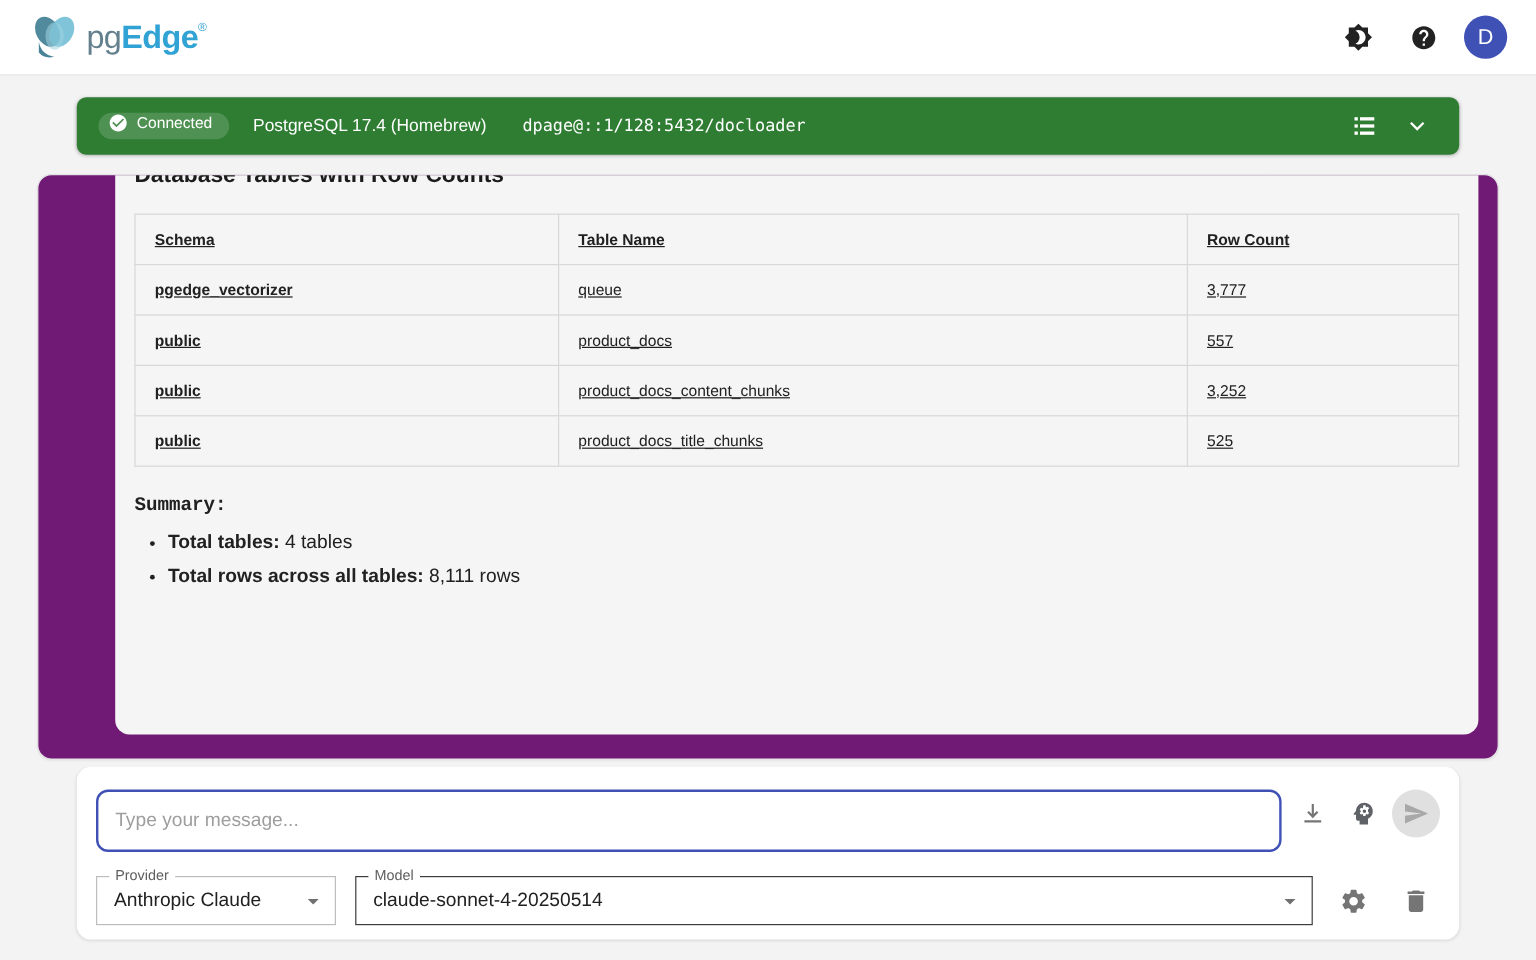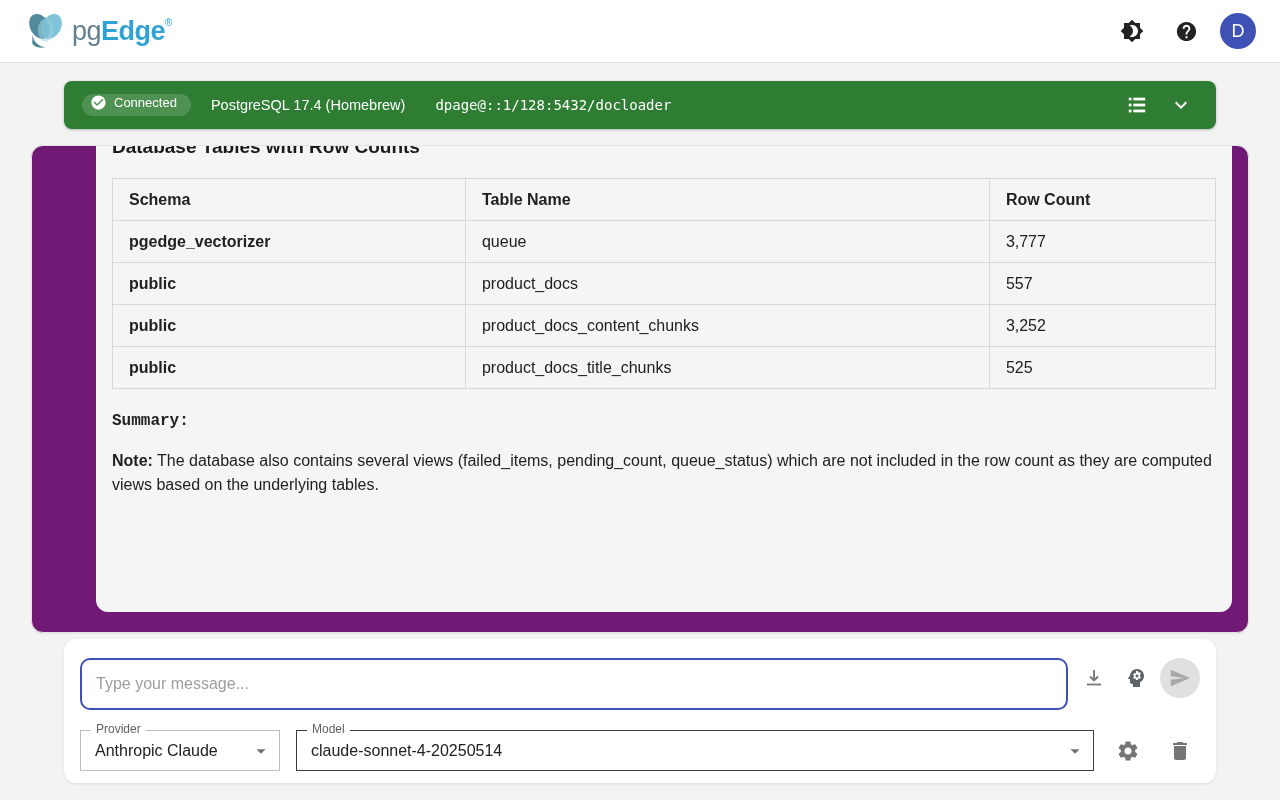--- a/index.html
+++ b/index.html
@@ -60,21 +60,21 @@
   .bubble {
     margin: -24px 16px 0 64px; height: 490px; background: #f5f5f5;
     border-radius: 12px; padding: 12px 16px 16px; overflow: hidden;
   }
   .bubble h3 { font-size: 19px; line-height: 26px; font-weight: 700; color: #1b1b1b; margin: 0 0 18px; }
   .bubble p { font-size: 16px; line-height: 24px; }
   .intro { margin-bottom: 20px; }
   .result-table { width: 100%; border-collapse: collapse; }
   .result-table th, .result-table td {
     border: 1px solid #d8d8d8; text-align: left; padding: 11px 16px;
-    font-size: 16px; line-height: 19px;
+    font-size: 13px; line-height: 19px; text-decoration: underline;
   }
   .result-table th { font-weight: 700; }
   .result-table td.col-0 { font-weight: 700; }
   .result-table col.c0 { width: 32%; }
   .result-table col.c1 { width: 47.5%; }
   .result-table col.c2 { width: 20.5%; }
   .summary-label { margin: 20px 0 8px; font-weight: 700; font-family: Liberation Mono, monospace; }
   .summary-list { margin: 0; padding-left: 28px; }
   .summary-list li { font-size: 16px; line-height: 24px; margin-bottom: 4px; }
   .note { margin-top: 16px; }
@@ -207,21 +207,24 @@
               <td class="col-2">3,252</td>
             </tr>
             <tr>
               <td class="col-0">public</td>
               <td class="col-1">product_docs_title_chunks</td>
               <td class="col-2">525</td>
             </tr>
           </tbody>
       </table>
       <p class="summary-label">Summary:</p>
-      <p class="note"><span class="b">Note:</span> <span>The database also contains several views (failed_items, pending_count, queue_status) which are not included in the row count as they are computed views based on the underlying tables.</span></p>
+      <ul class="summary-list" id="summary-list">
+          <li><span class="b">Total tables:</span> 4 tables</li>
+          <li><span class="b">Total rows across all tables:</span> 8,111 rows</li>
+        </ul>
     </div>
   </div>
 
   <div class="composer-card">
     <div class="composer-row1">
       <input class="message-input" value="" placeholder="Type your message..." style="">
       <button class="icon-btn dl-btn">
         <svg width="24" height="24" viewBox="0 0 24 24" fill="none" stroke="currentColor" stroke-width="1.8">
             <path d="M12 4v10"></path>
             <path d="M8 10.5l4 4 4-4"></path>

